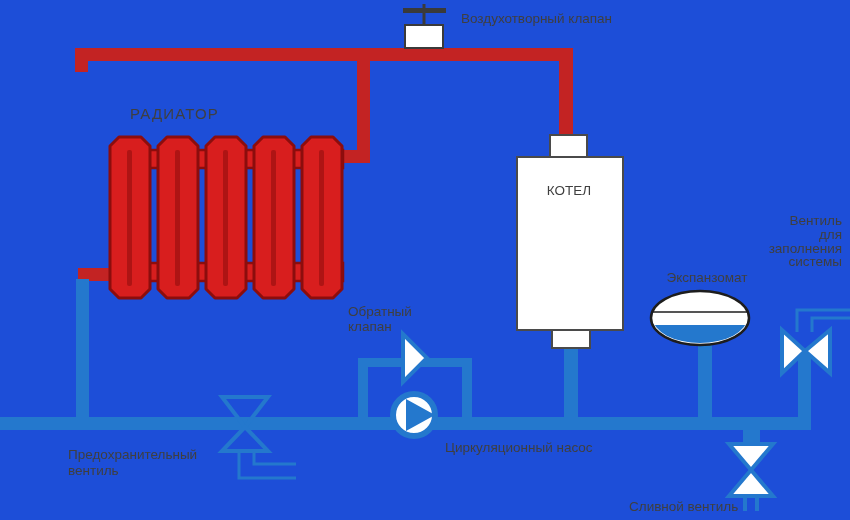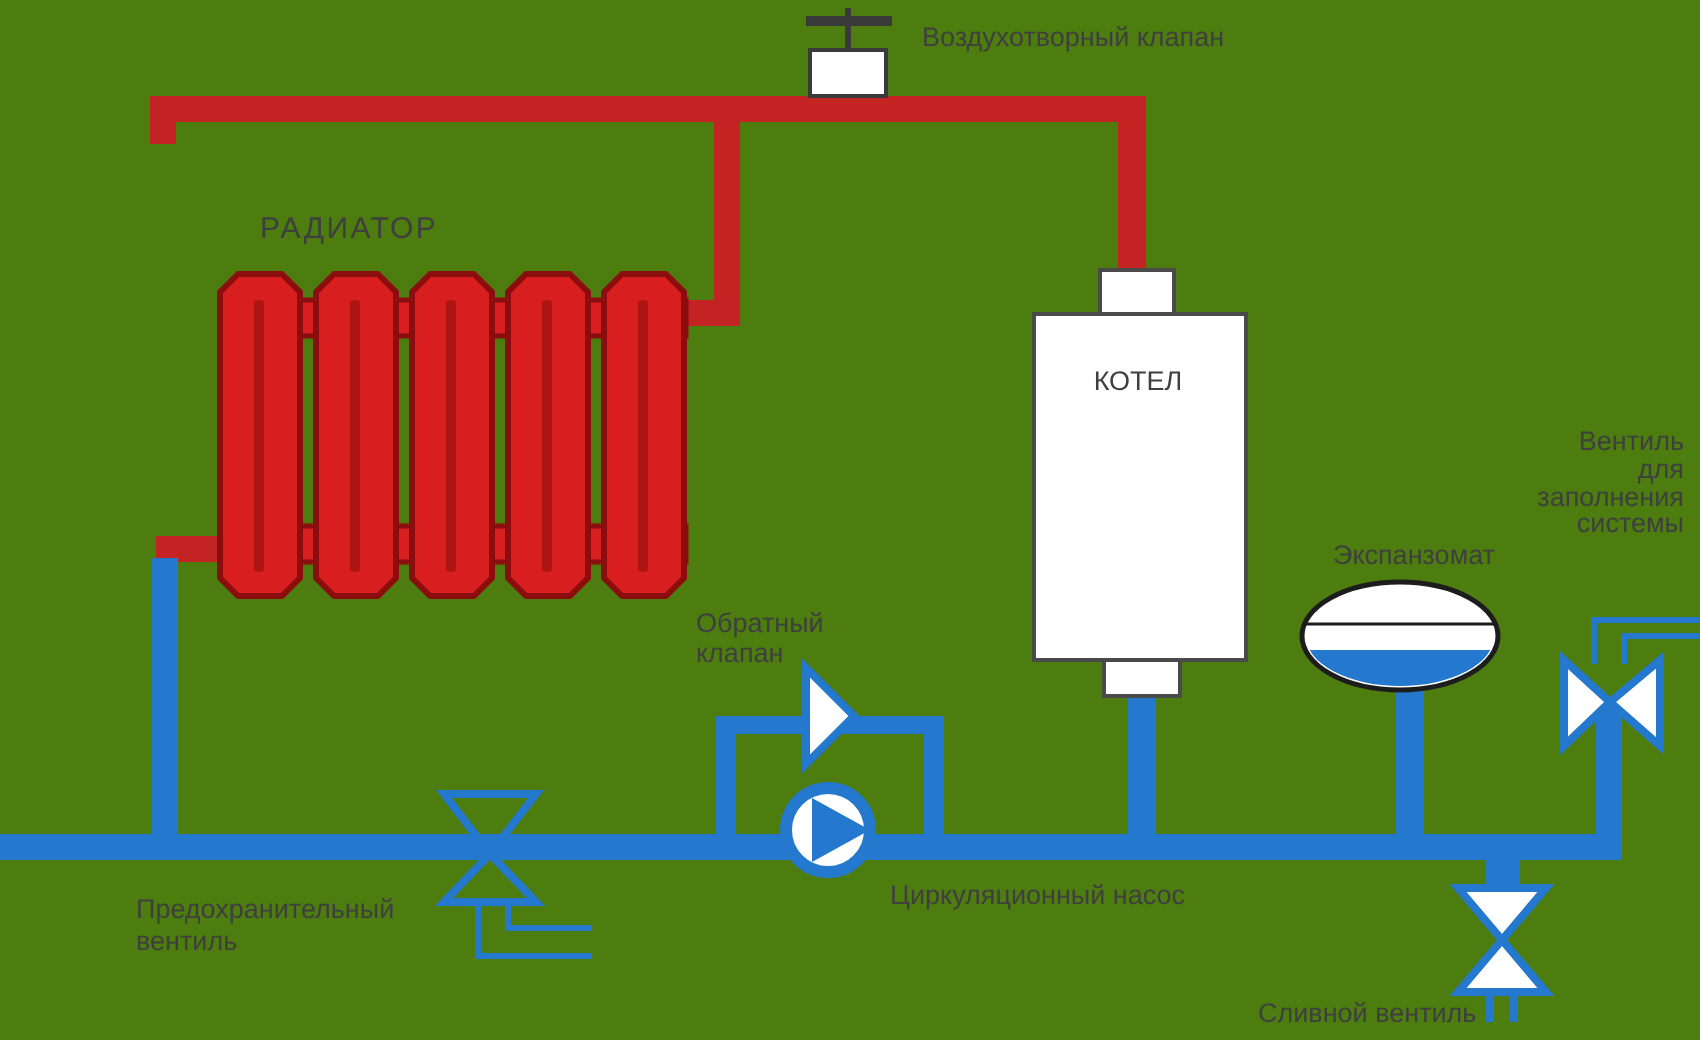--- a/index.html
+++ b/index.html
@@ -1,16 +1,16 @@
 <!DOCTYPE html>
 <html style="--hot-pipe: #c32323; --hot-radiator: #d81e1e; --hot-dark: #8c0d0d; --cold: #2478cd;"><head>
 <meta charset="utf-8">
 <style>
   html,body{margin:0;padding:0;background:#fbfbf8;}
-  .stage{position:relative;width:850px;height:520px;background:#4d7c0f;overflow:hidden;}
+  .stage{position:relative;width:850px;height:520px;background:#1d4ed8;overflow:hidden;}
   svg{display:block;}
   .ph{fill:var(--hot-pipe);}
   .pc{fill:var(--cold);}
   .rad-band{fill:var(--hot-radiator);stroke:var(--hot-dark);stroke-width:2.5;}
   .rad-sec{fill:var(--hot-radiator);stroke:var(--hot-dark);stroke-width:3;stroke-linejoin:round;}
   .rad-line{fill:var(--hot-dark);opacity:.55;}
   .sym{stroke:var(--cold);fill:#fff;stroke-width:4;stroke-linejoin:miter;}
   .sym-open{stroke:var(--cold);fill:none;stroke-width:4;}
   .thin{stroke:var(--cold);fill:none;stroke-width:3;}
   .tick{stroke:var(--cold);fill:none;stroke-width:4;}

